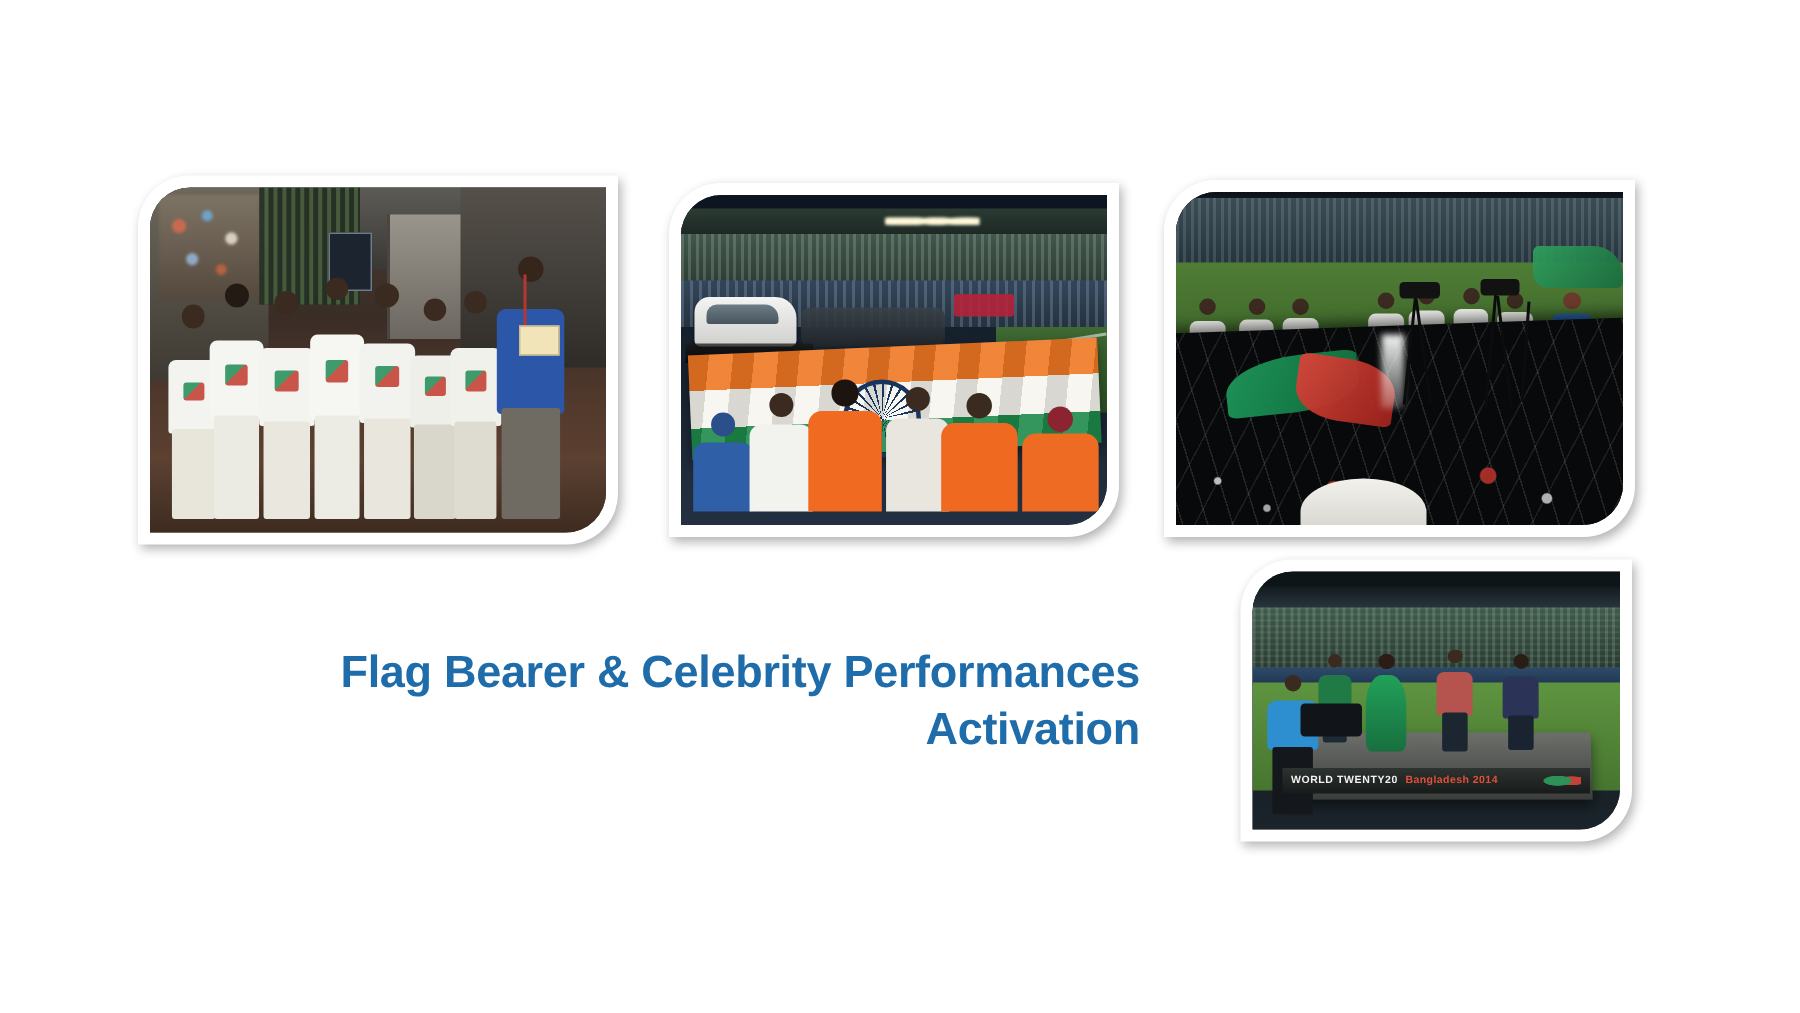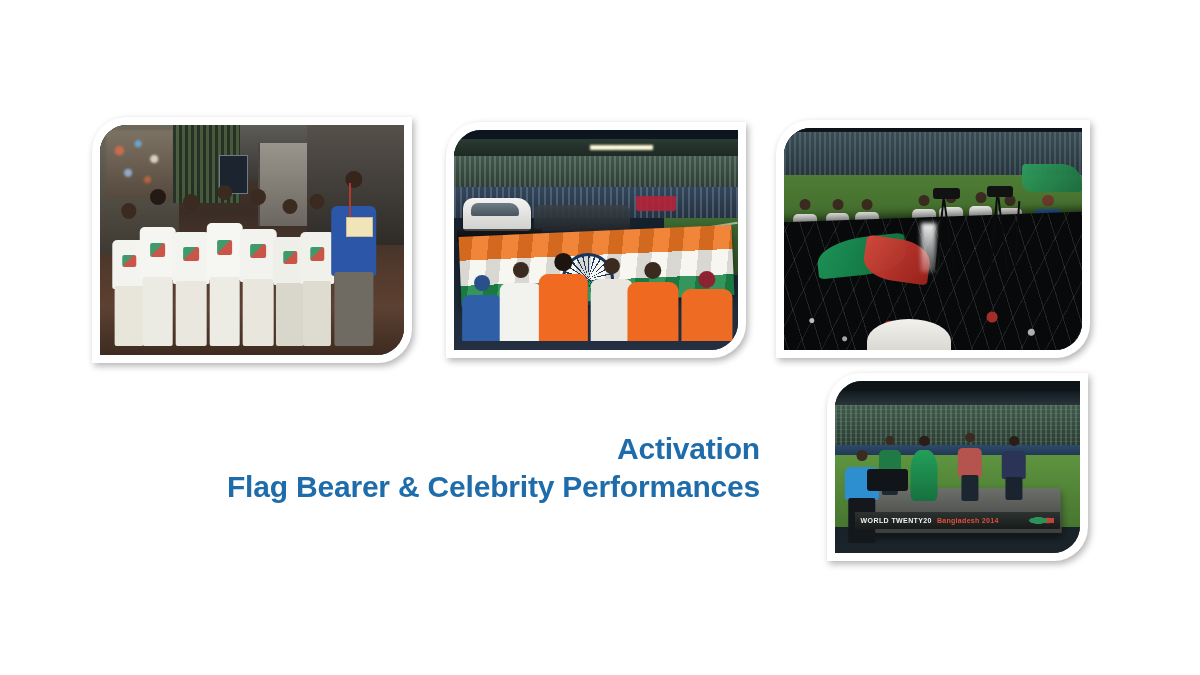--- a/index.html
+++ b/index.html
@@ -453,17 +453,17 @@
 
       <div class="p4-banner">
         <span class="p4-bantxt1">WORLD TWENTY20</span>
         <span class="p4-bantxt2">Bangladesh 2014</span>
         <span class="p4-banmark"></span>
       </div>
     </div>
   </div>
 
   <div id="title-block">
+    <span class="ln">Flag Bearer &amp; Celebrity Performances</span>
     <span class="ln">Activation</span>
-    <span class="ln">Flag Bearer &amp; Celebrity Performances</span>
   </div>
 
 </div>
 
 </body></html>

